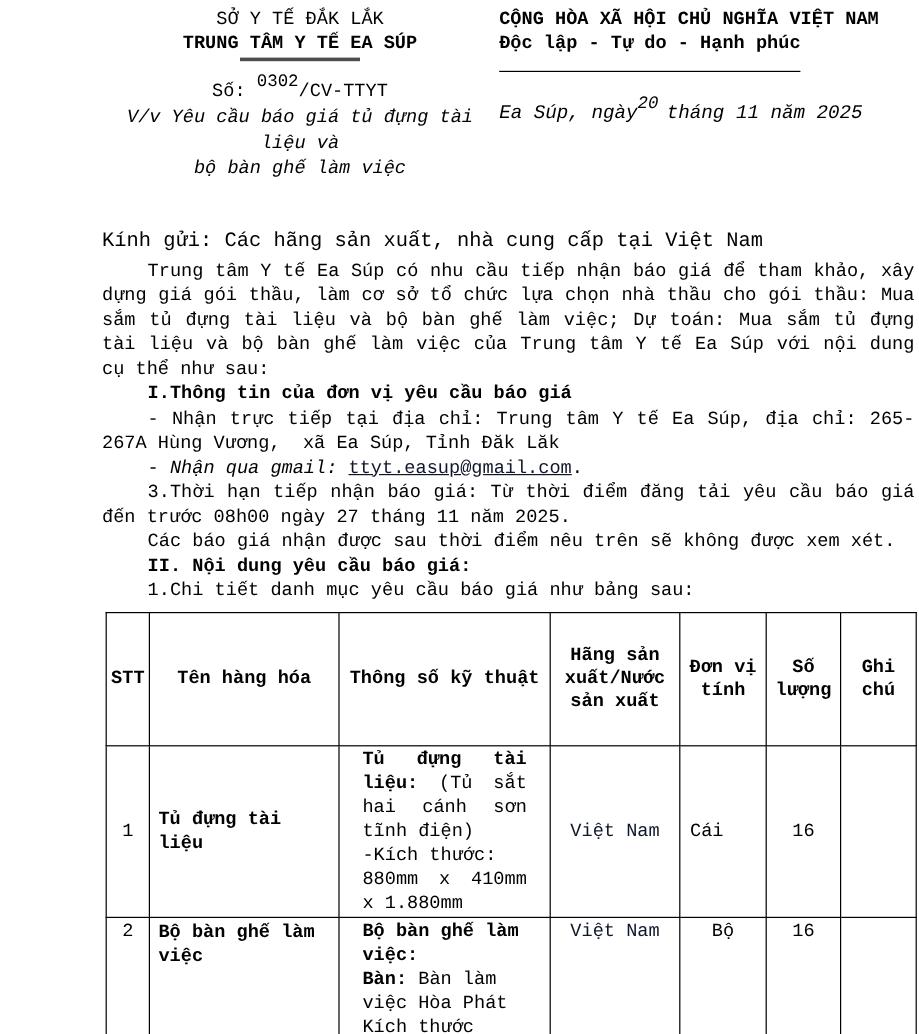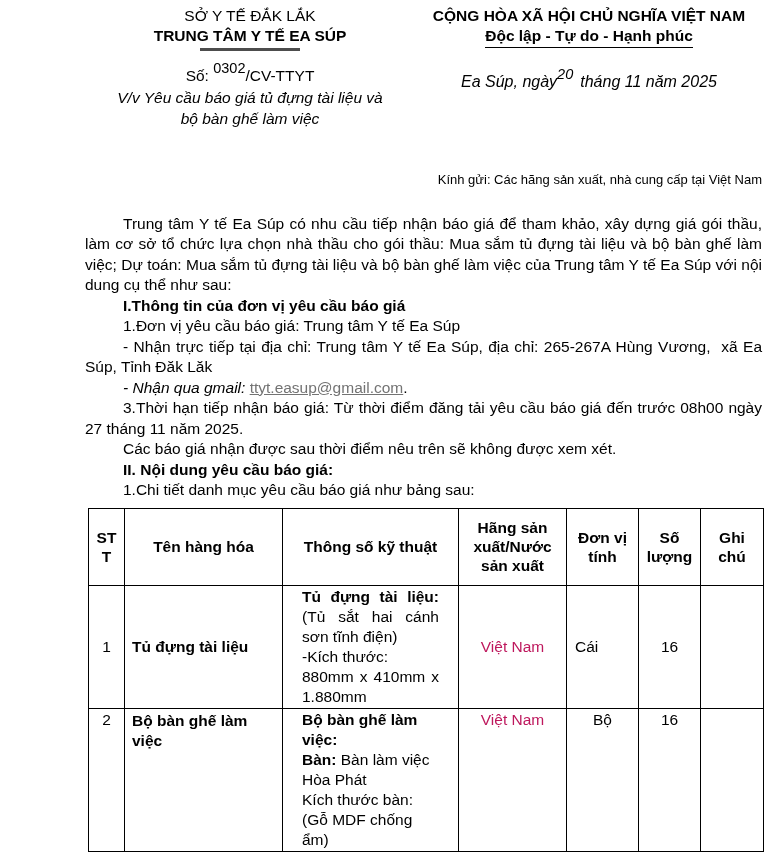--- a/index.html
+++ b/index.html
@@ -1,54 +1,54 @@
 <!DOCTYPE html>
 <html lang="vi"><head>
 <meta charset="utf-8">
 <style>
   html,body{margin:0;padding:0;background:#ffffff;}
   .page{
     position:relative;
     width:766px;height:862px;
     background:#ffffff;
     color:#000;
-    font-family:Liberation Sans, sans-serif;
+    font-family:Liberation Mono, monospace;
     overflow:hidden;
   }
   .header{display:flex;padding-top:6px;}
   .header-left{width:332px;margin-left:84px;text-align:center;font-size:15.5px;line-height:20px;}
-  .header-right{width:346px;text-align:center;font-size:15.5px;line-height:20px;}
+  .header-right{width:346px;font-size:15.5px;line-height:20px;}
   .b{font-weight:bold;}
   .i{font-style:italic;}
   .org-underline{width:100px;height:2.5px;background:#4d4d4d;margin:2px auto 0;}
-  .motto{display:inline-block;border-bottom:1.5px solid #000;padding-bottom:1px;font-weight:bold;}
+  .motto{display:inline-block;border-bottom:1.5px solid #000;padding-bottom:13px;font-weight:bold;}
   .doc-number{margin-top:15px;font-size:15.5px;}
   .sup{position:relative;top:-8px;font-size:14.5px;}
   .subject{font-style:italic;font-size:15.5px;line-height:21px;margin-top:1px;}
   .date-line{margin-top:24px;font-style:italic;font-size:16px;}
   .date-post{margin-left:7px;}
-  .salutation{margin:40px 4px 0 85px;text-align:right;font-size:13px;line-height:21px;}
-  .body{margin:24px 4px 0 85px;}
+  .salutation{margin:40px 4px 0 85px;text-align:left;font-size:17px;line-height:21px;}
+  .body{margin:4px 4px 0 85px;}
   .body p{margin:0;font-size:15.5px;line-height:20.5px;text-align:justify;text-indent:38px;}
-  a.mail-link{color:#737373;text-decoration:underline;font-style:normal;}
+  a.mail-link{color:#0f172a;text-decoration:underline;font-style:normal;}
   .quote-table{
     margin:7px 0 0 88px;
     border-collapse:collapse;table-layout:fixed;width:675px;
     font-size:15.5px;
   }
   .quote-table th,.quote-table td{border:1px solid #000;padding:2px 5px;vertical-align:middle;}
   .quote-table th{font-weight:bold;text-align:center;height:72px;line-height:19px;}
-  th.th-stt{word-break:break-all;padding:2px 3px;}
+  th.th-stt{word-break:break-all;padding:19px 3px;}
   tr.row-1 td{height:93px;}
   tr.row-2 td{height:94px;vertical-align:top;}
   td.c-center{text-align:center;}
   td.c-name{font-weight:bold;padding-left:7px;line-height:20px;}
   td.c-spec{vertical-align:top;line-height:20px;padding:1px 19px;}
   td.c-spec .jline{text-align:justify;}
-  td.c-origin{color:#be185d;text-align:center;margin-left:28px;}
+  td.c-origin{color:#0f172a;text-align:center;margin-left:28px;}
   td.c-unit-left{padding-left:8px;}
 </style>
 </head>
 <body>
 
 <div class="page">
 
   <div class="header">
     <div class="header-left">
       <div>SỞ Y TẾ ĐẮK LẮK</div>
@@ -65,21 +65,20 @@
       <div><span class="motto">Độc lập - Tự do - Hạnh phúc</span></div>
       <div class="date-line"><span>Ea Súp, ngày</span><span class="sup">20</span><span class="date-post">tháng 11 năm 2025</span></div>
     </div>
   </div>
 
   <div class="salutation">Kính gửi: Các hãng sản xuất, nhà cung cấp tại Việt Nam</div>
 
   <div class="body">
     <p>Trung tâm Y tế Ea Súp có nhu cầu tiếp nhận báo giá để tham khảo, xây dựng giá gói thầu, làm cơ sở tổ chức lựa chọn nhà thầu cho gói thầu: Mua sắm tủ đựng tài liệu và bộ bàn ghế làm việc; Dự toán: Mua sắm tủ đựng tài liệu và bộ bàn ghế làm việc của Trung tâm Y tế Ea Súp với nội dung cụ thể như sau:</p>
     <p class="b">I.Thông tin của đơn vị yêu cầu báo giá</p>
-    <p>1.Đơn vị yêu cầu báo giá: Trung tâm Y tế Ea Súp</p>
     <p>- Nhận trực tiếp tại địa chỉ: Trung tâm Y tế Ea Súp, địa chỉ: 265-267A Hùng Vương, &nbsp;xã Ea Súp, Tỉnh Đăk Lăk</p>
     <p><span class="i">- Nhận qua gmail: </span><a href="#" class="mail-link">ttyt.easup@gmail.com</a><span>.</span></p>
     <p>3.Thời hạn tiếp nhận báo giá: Từ thời điểm đăng tải yêu cầu báo giá đến trước 08h00 ngày 27 tháng 11 năm 2025.</p>
     <p>Các báo giá nhận được sau thời điểm nêu trên sẽ không được xem xét.</p>
     <p class="b">II. Nội dung yêu cầu báo giá:</p>
     <p>1.Chi tiết danh mục yêu cầu báo giá như bảng sau:</p>
   </div>
 
   <table class="quote-table">
     <colgroup>

